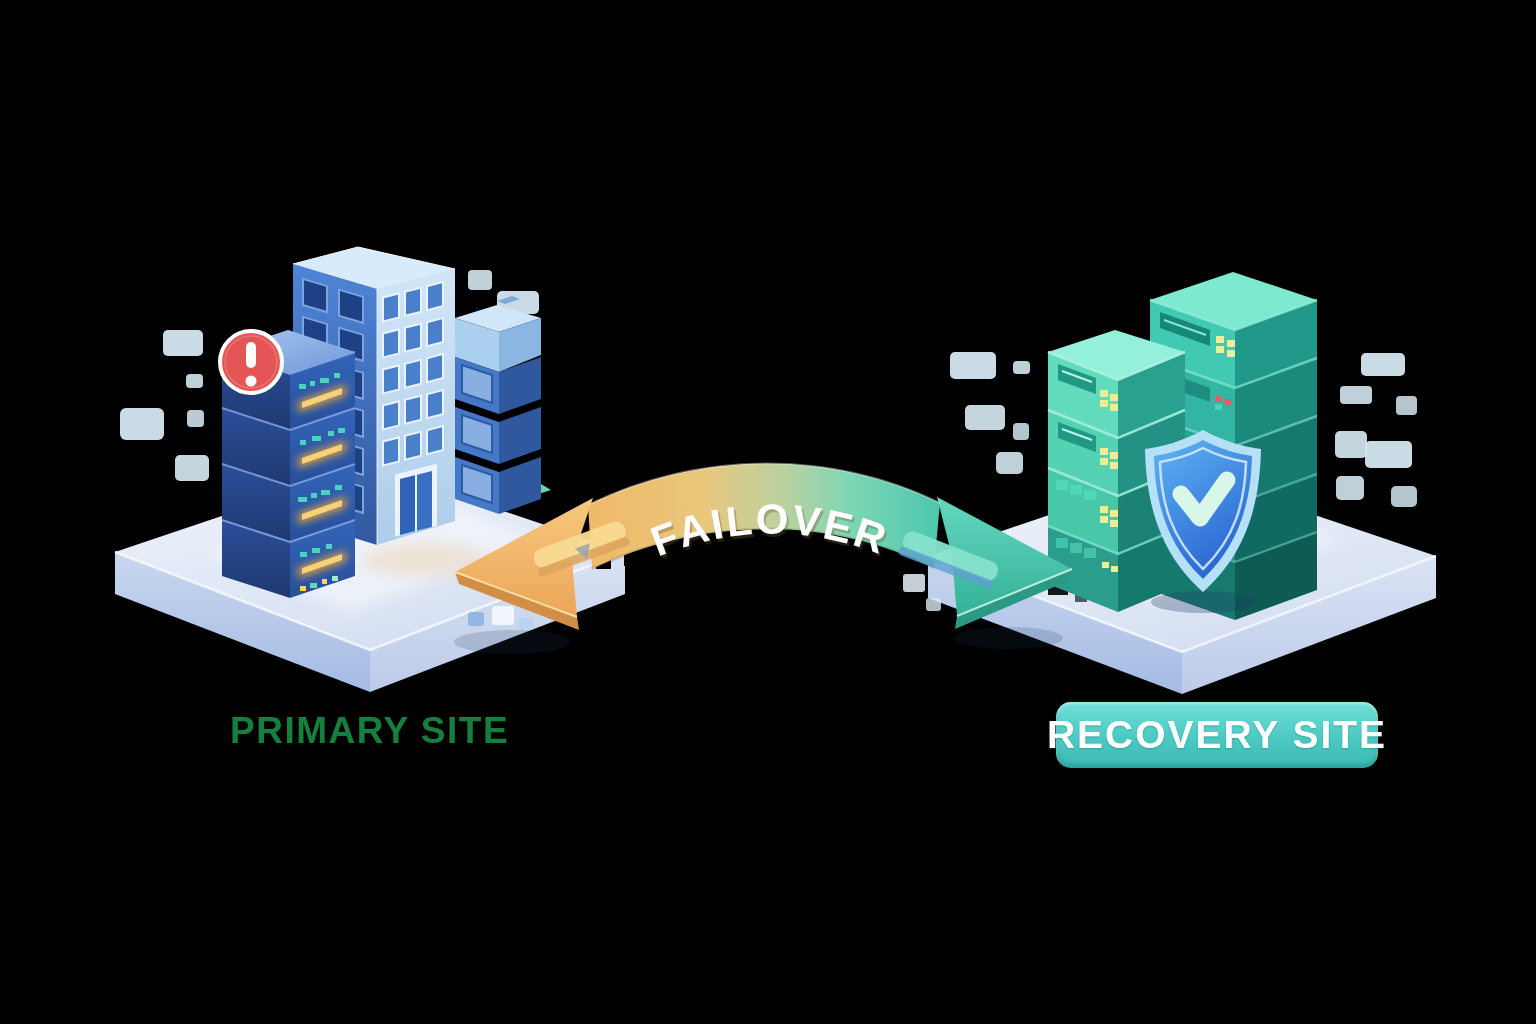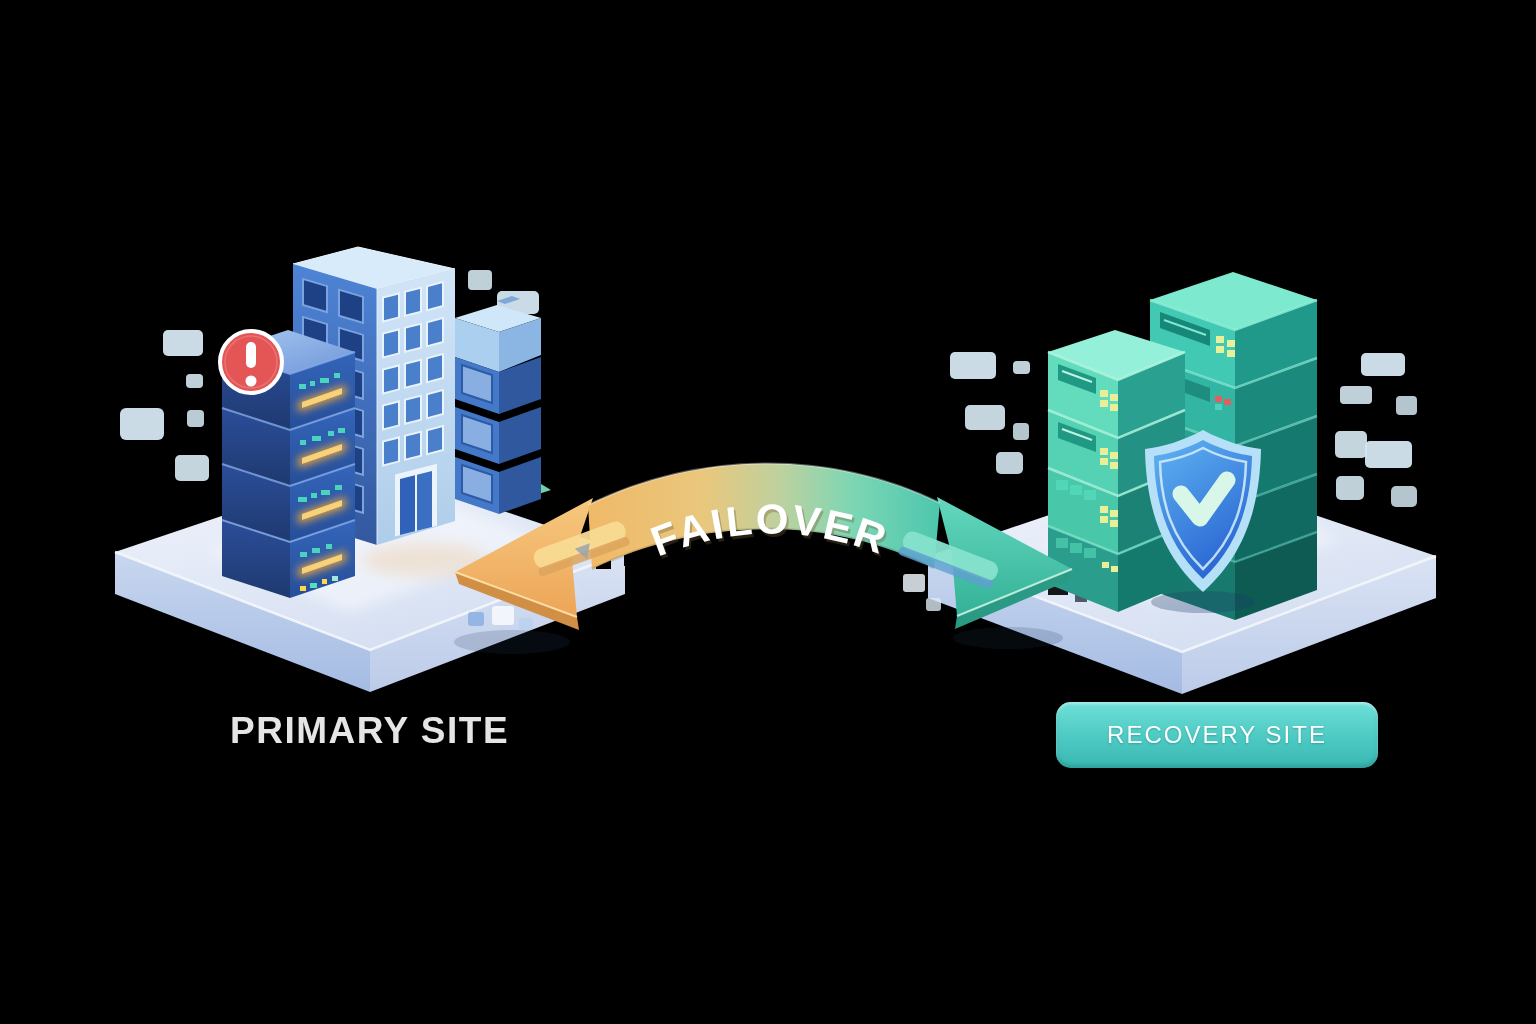--- a/index.html
+++ b/index.html
@@ -4,31 +4,31 @@
 <style>
   html,body{margin:0;padding:0;background:#000;}
   .stage{
     position:relative;width:1536px;height:1024px;background:#000000;
     overflow:hidden;font-family:"Liberation Sans",sans-serif;
   }
   .stage svg{position:absolute;left:0;top:0;}
   .site-label{
     position:absolute;left:230px;top:710px;
     font-size:37px;font-weight:700;letter-spacing:1.5px;
-    color:#e5e5e5;white-space:nowrap;
+    color:#15803d;white-space:nowrap;
   }
   .recovery-badge{
     position:absolute;left:1056px;top:702px;width:322px;height:66px;
     border-radius:15px;
     background:linear-gradient(180deg,#6ee0d8 0%,#4cc9c2 55%,#3bb8b2 100%);
     box-shadow:inset 0 2px 3px rgba(255,255,255,0.45), inset 0 -3px 4px rgba(20,110,105,0.35);
     display:flex;align-items:center;justify-content:center;
   }
   .recovery-badge span{
-    font-size:24px;font-weight:400;letter-spacing:2px;color:#ffffff;white-space:nowrap;
+    font-size:39px;font-weight:700;letter-spacing:2px;color:#ffffff;white-space:nowrap;
     text-shadow:0 1px 2px rgba(20,110,105,0.4);
   }
 </style>
 </head>
 <body>
 
 <div class="stage">
 
 <svg width="1536" height="1024" viewBox="0 0 1536 1024" xmlns="http://www.w3.org/2000/svg" xmlns:xlink="http://www.w3.org/1999/xlink">
   <defs>

